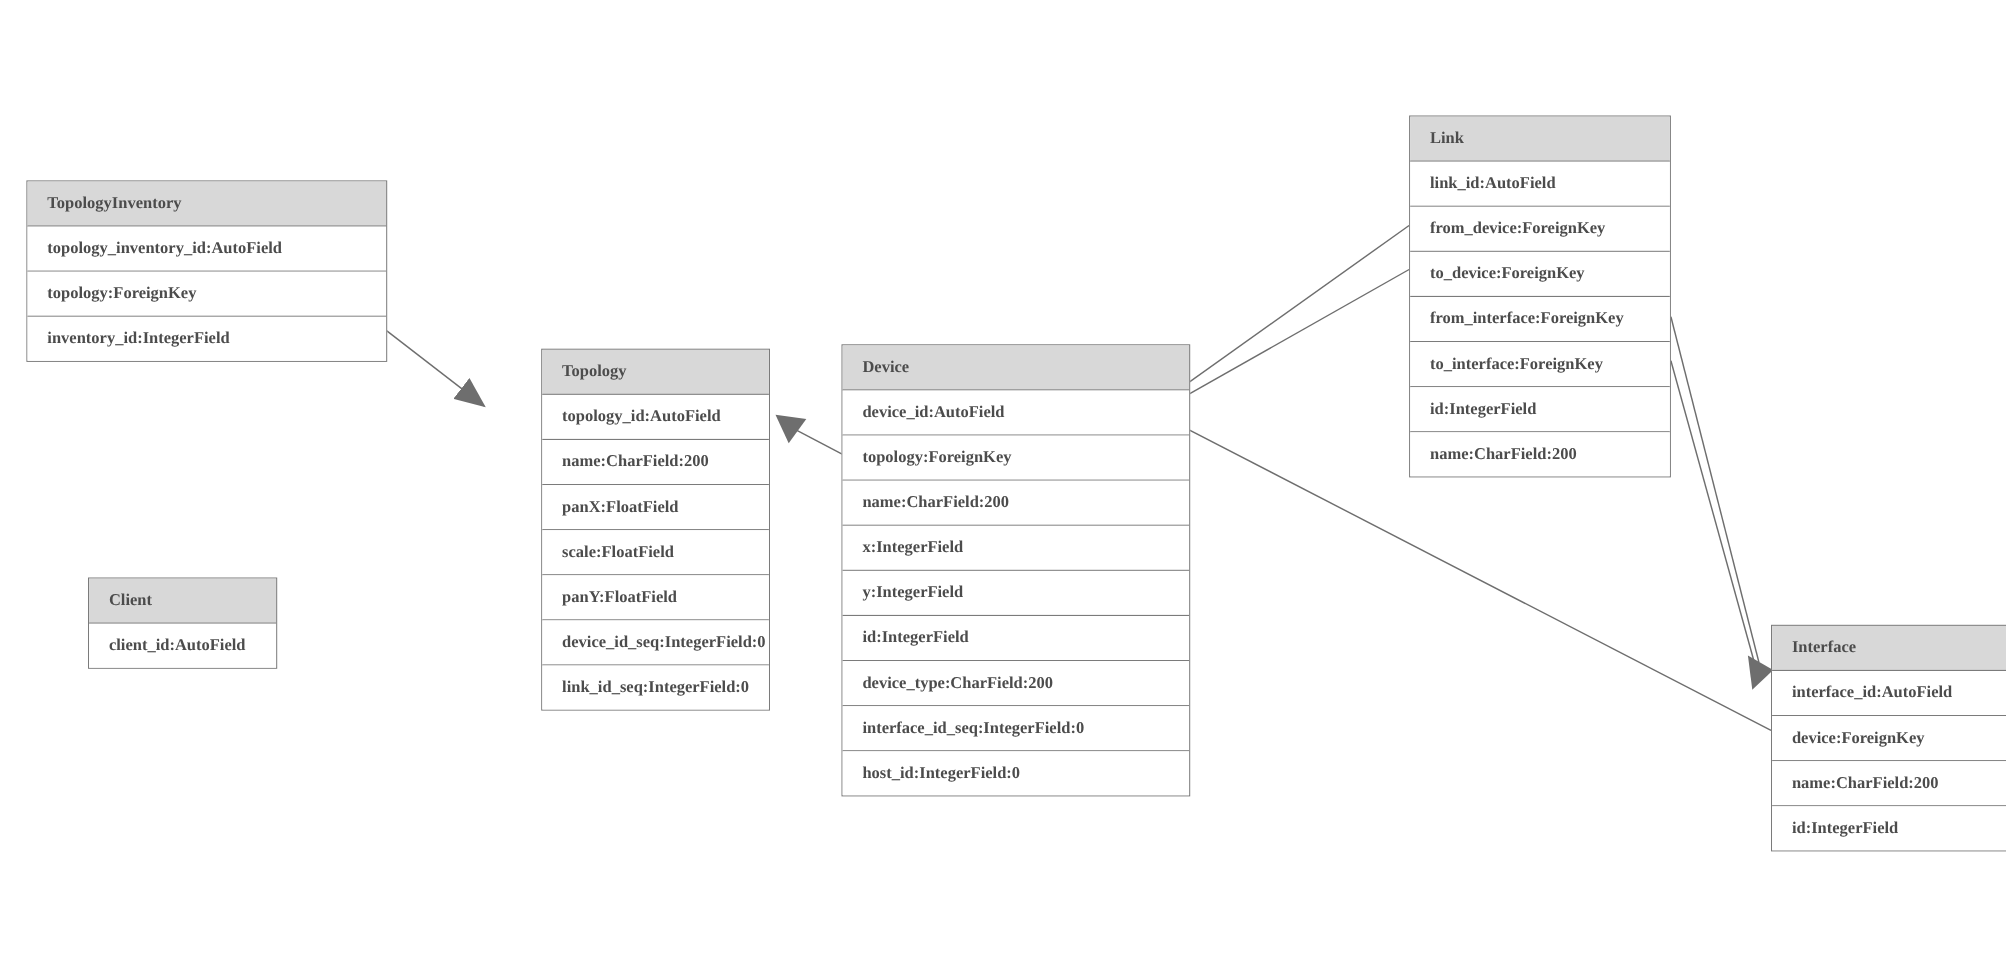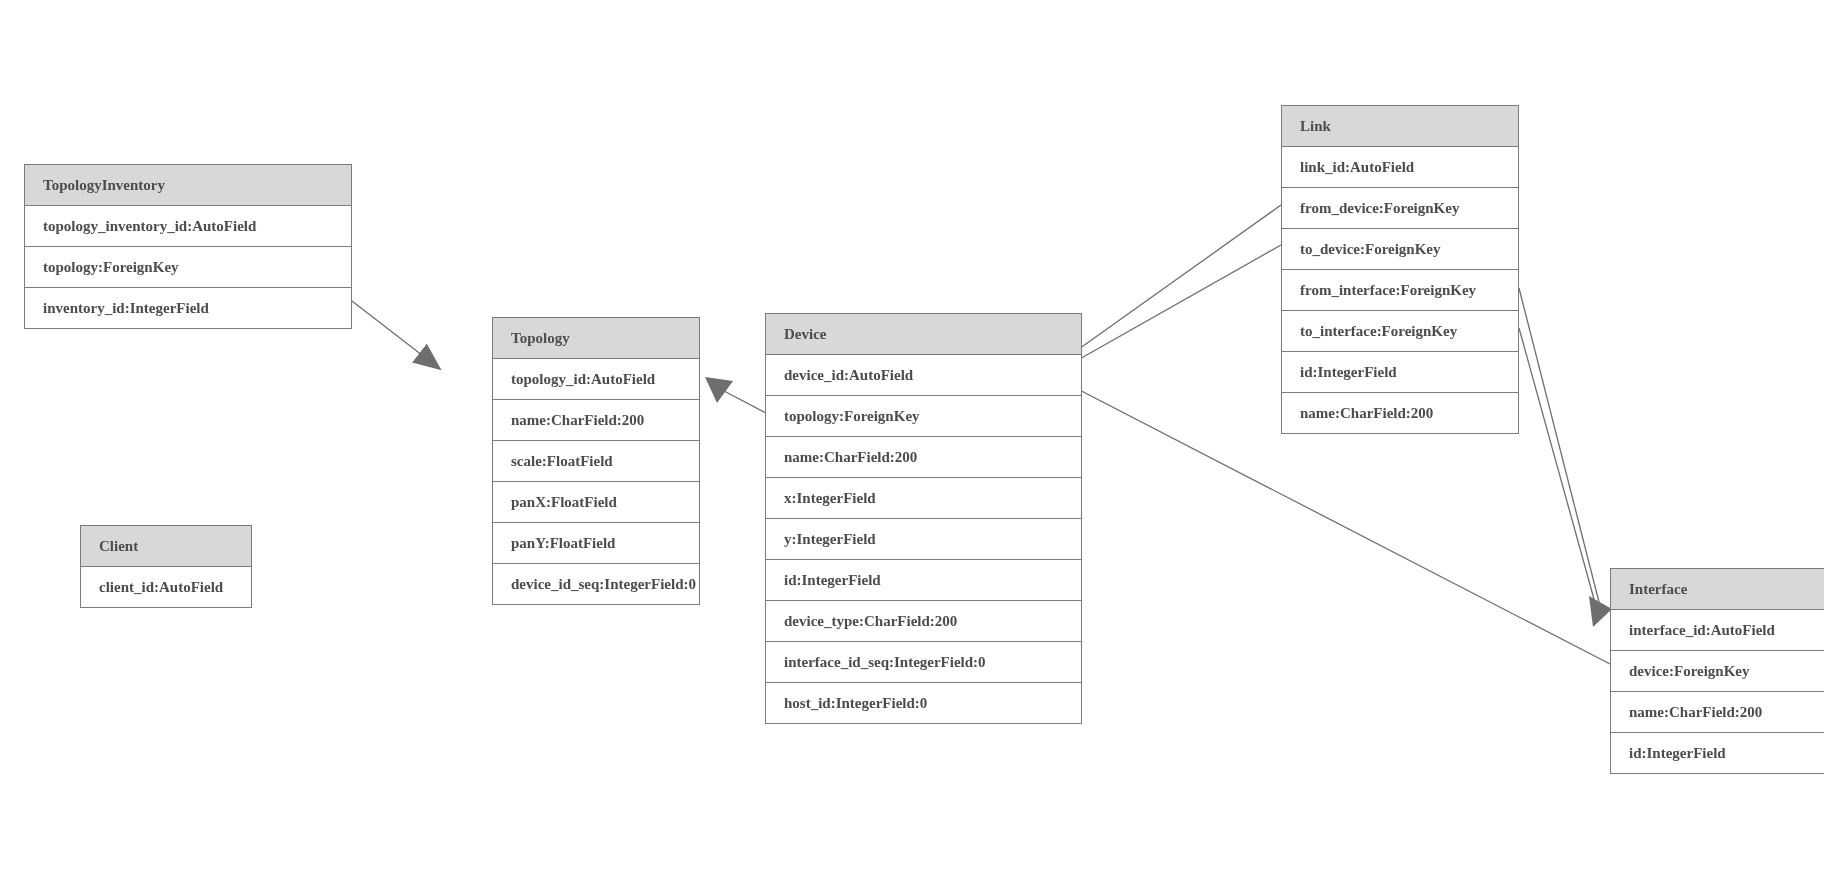--- a/index.html
+++ b/index.html
@@ -96,24 +96,25 @@
       <div class="entity" style="left: 24px; top: 164px; width: 328px;">
         <div class="hdr">TopologyInventory</div>
         <div class="row">topology_inventory_id:AutoField</div>
         <div class="row">topology:ForeignKey</div>
         <div class="row">inventory_id:IntegerField</div>
       </div>
       <div class="entity" style="left: 446px; top: 317px; width: 208px; margin-left: 46px;">
         <div class="hdr">Topology</div>
         <div class="row">topology_id:AutoField</div>
         <div class="row">name:CharField:200</div>
+        <div class="row">panX:FloatField</div>
         <div class="row">scale:FloatField</div>
-        <div class="row">panX:FloatField</div>
         <div class="row">panY:FloatField</div>
         <div class="row">device_id_seq:IntegerField:0</div>
+        <div class="row">link_id_seq:IntegerField:0</div>
       </div>
       <div class="entity" style="left: 80px; top: 525px; width: 172px;">
         <div class="hdr">Client</div>
         <div class="row">client_id:AutoField</div>
       </div>
       <div class="entity" style="left: 765px; top: 313px; width: 317px;">
         <div class="hdr">Device</div>
         <div class="row">device_id:AutoField</div>
         <div class="row">topology:ForeignKey</div>
         <div class="row">name:CharField:200</div>

